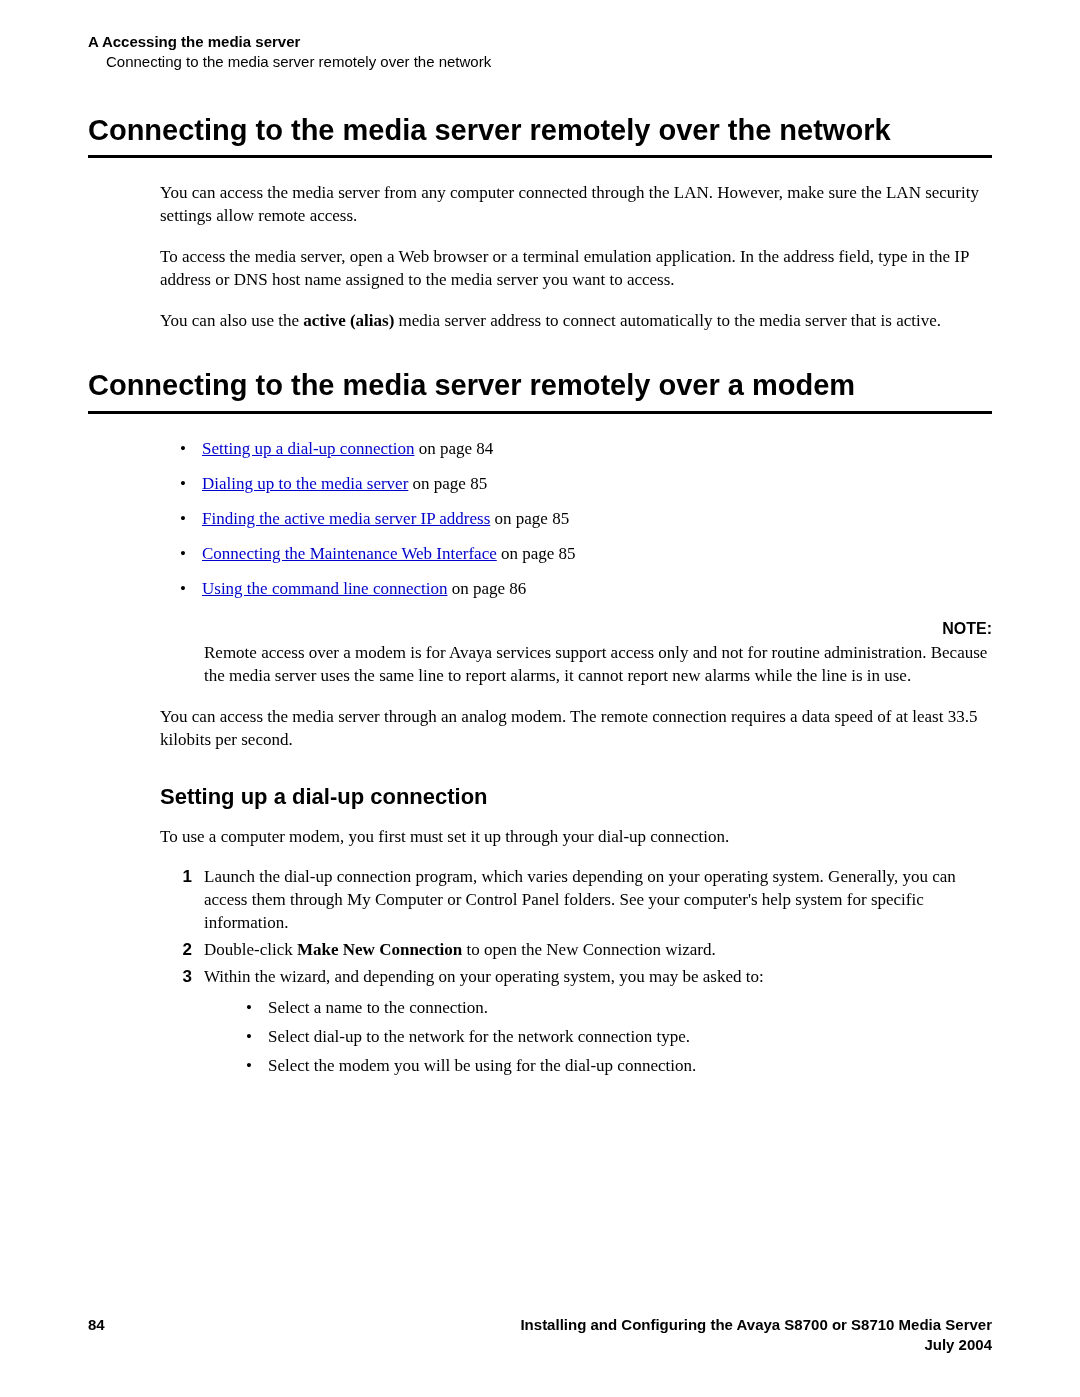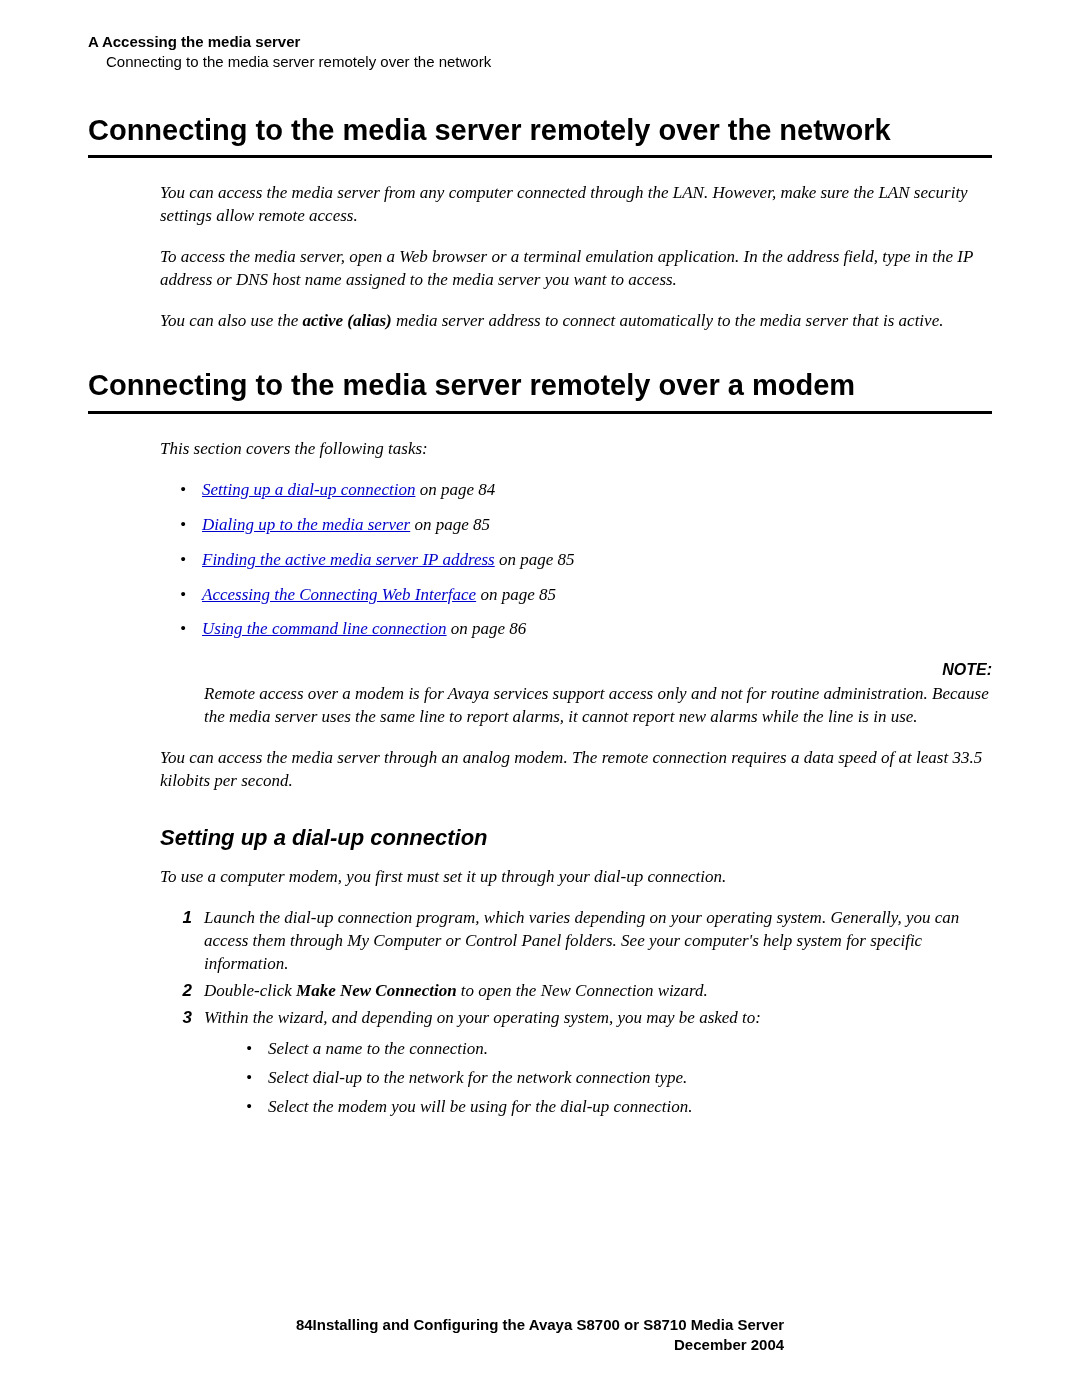--- a/index.html
+++ b/index.html
@@ -35,21 +35,20 @@
     font-size: 29px;
     margin: 35px 0 4px 0;
     line-height: 1.2;
   }
   .rule {
     border-top: 3.5px solid #000;
     margin: 8px 0 24px 0;
   }
   .body-indent {
     margin-left: 72px;
-    font-style: italic;
   }
   p {
     margin: 0 0 18px 0;
   }
   ul.bullets {
     list-style: none;
     padding: 0;
     margin: 0 0 18px 0;
   }
   ul.bullets li {
@@ -121,21 +120,21 @@
   }
   .footer {
     position: absolute;
     bottom: 42px;
     left: 88px;
     right: 88px;
     font-family: Arial, Helvetica, sans-serif;
     font-weight: bold;
     font-size: 15px;
     display: flex;
-    justify-content: center;
+    justify-content: space-between;
   }
   .footer .right {
     text-align: right;
   }
   .bold {
     font-weight: bold;
   }
 </style>
 </head>
 <body>
@@ -158,26 +157,25 @@
     <p>To access the media server, open a Web browser or a terminal emulation application. In the address field, type in the IP address or DNS host name assigned to the media server you want to access.</p>
     <p>
       <span>You can also use the </span><span class="bold">active (alias)</span><span> media server address to connect automatically to the media server that is active.</span>
     </p>
   </div>
 
   <h1 class="section">Connecting to the media server remotely over a modem</h1>
   <div class="rule"></div>
 
   <div class="body-indent">
-    <p>This section covers the following tasks:</p>
     <ul class="bullets">
       <li><span class="link">Setting up a dial-up connection</span><span> on page 84</span></li>
       <li><span class="link">Dialing up to the media server</span><span> on page 85</span></li>
       <li><span class="link">Finding the active media server IP address</span><span> on page 85</span></li>
-      <li><span class="link">Accessing the Connecting Web Interface</span><span> on page 85</span></li>
+      <li><span class="link">Connecting the Maintenance Web Interface</span><span> on page 85</span></li>
       <li><span class="link">Using the command line connection</span><span> on page 86</span></li>
     </ul>
 
     <div class="note-block">
       <div class="note-label">NOTE:</div>
       <div>Remote access over a modem is for Avaya services support access only and not for routine administration. Because the media server uses the same line to report alarms, it cannot report new alarms while the line is in use.</div>
     </div>
 
     <p>You can access the media server through an analog modem. The remote connection requires a data speed of at least 33.5 kilobits per second.</p>
 
@@ -207,17 +205,17 @@
           </ul>
         </div>
       </div>
     </div>
   </div>
 
   <div class="footer">
     <div>84</div>
     <div class="right">
       <div>Installing and Configuring the Avaya S8700 or S8710 Media Server</div>
-      <div>December 2004</div>
+      <div>July 2004</div>
     </div>
   </div>
 
 </div>
 
 </body></html>

